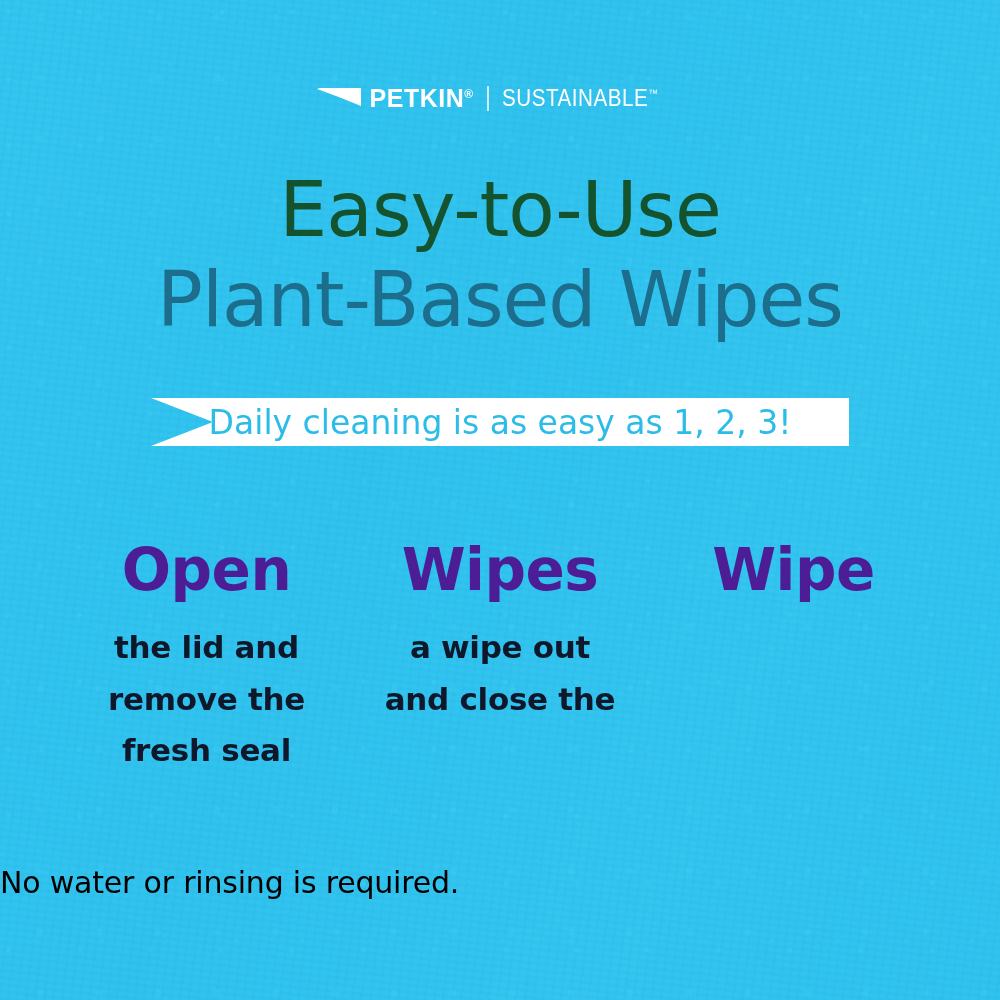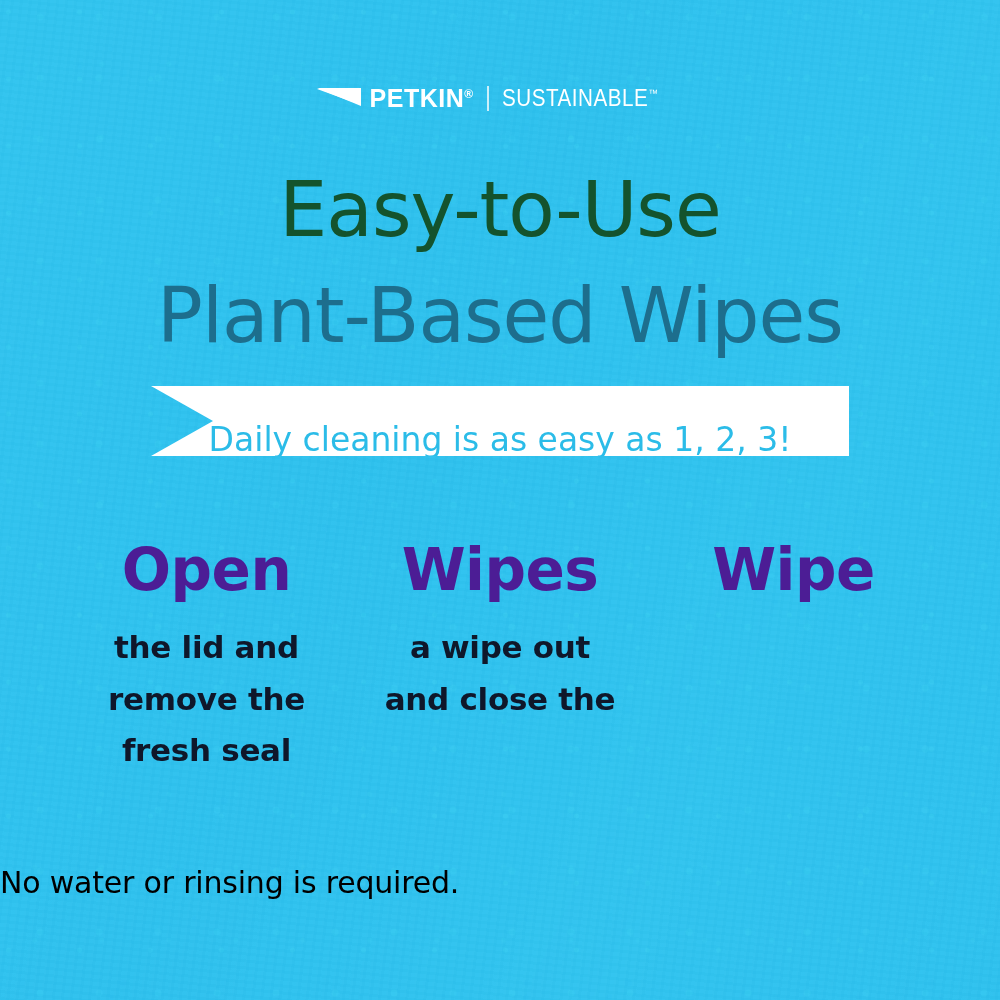--- a/index.html
+++ b/index.html
@@ -117,53 +117,53 @@
     text-align: center;
     color: #14532d;
     font-family: "DejaVu Sans", sans-serif;
     font-weight: normal;
     font-size: 76px;
     line-height: 1;
     letter-spacing: -1px;
   }
   .headline-2 {
     position: absolute;
-    top: 278px;
+    top: 262px;
     left: 0;
     width: 100%;
     text-align: center;
     color: #1d6e8d;
     font-family: "DejaVu Sans", sans-serif;
     font-weight: normal;
     font-size: 76px;
     line-height: 1;
     letter-spacing: -1px;
   }
 
   
   .ribbon {
     position: absolute;
-    top: 386px;
+    top: 398px;
     left: 151px;
     width: 698px;
-    height: 70px;
+    height: 48px;
     background: #ffffff;
     -webkit-clip-path: polygon(0 0, 100% 0, 100% 100%, 0 100%, 0 100%, 62px 50%, 0 0);
     clip-path: polygon(
       0 0,
       100% 0,
       100% 100%,
       calc(100% - 62px) 50%,
       100% 0,
       100% 100%,
       0 100%,
       62px 50%
     );
     display: flex;
-    align-items: flex-end;
+    align-items: center;
     justify-content: center;
   }
   .ribbon-text {
     color: #2bbce8;
     font-family: "DejaVu Sans", sans-serif;
     font-size: 33px;
     font-weight: normal;
     line-height: 1;
     letter-spacing: 0px;
     white-space: nowrap;

